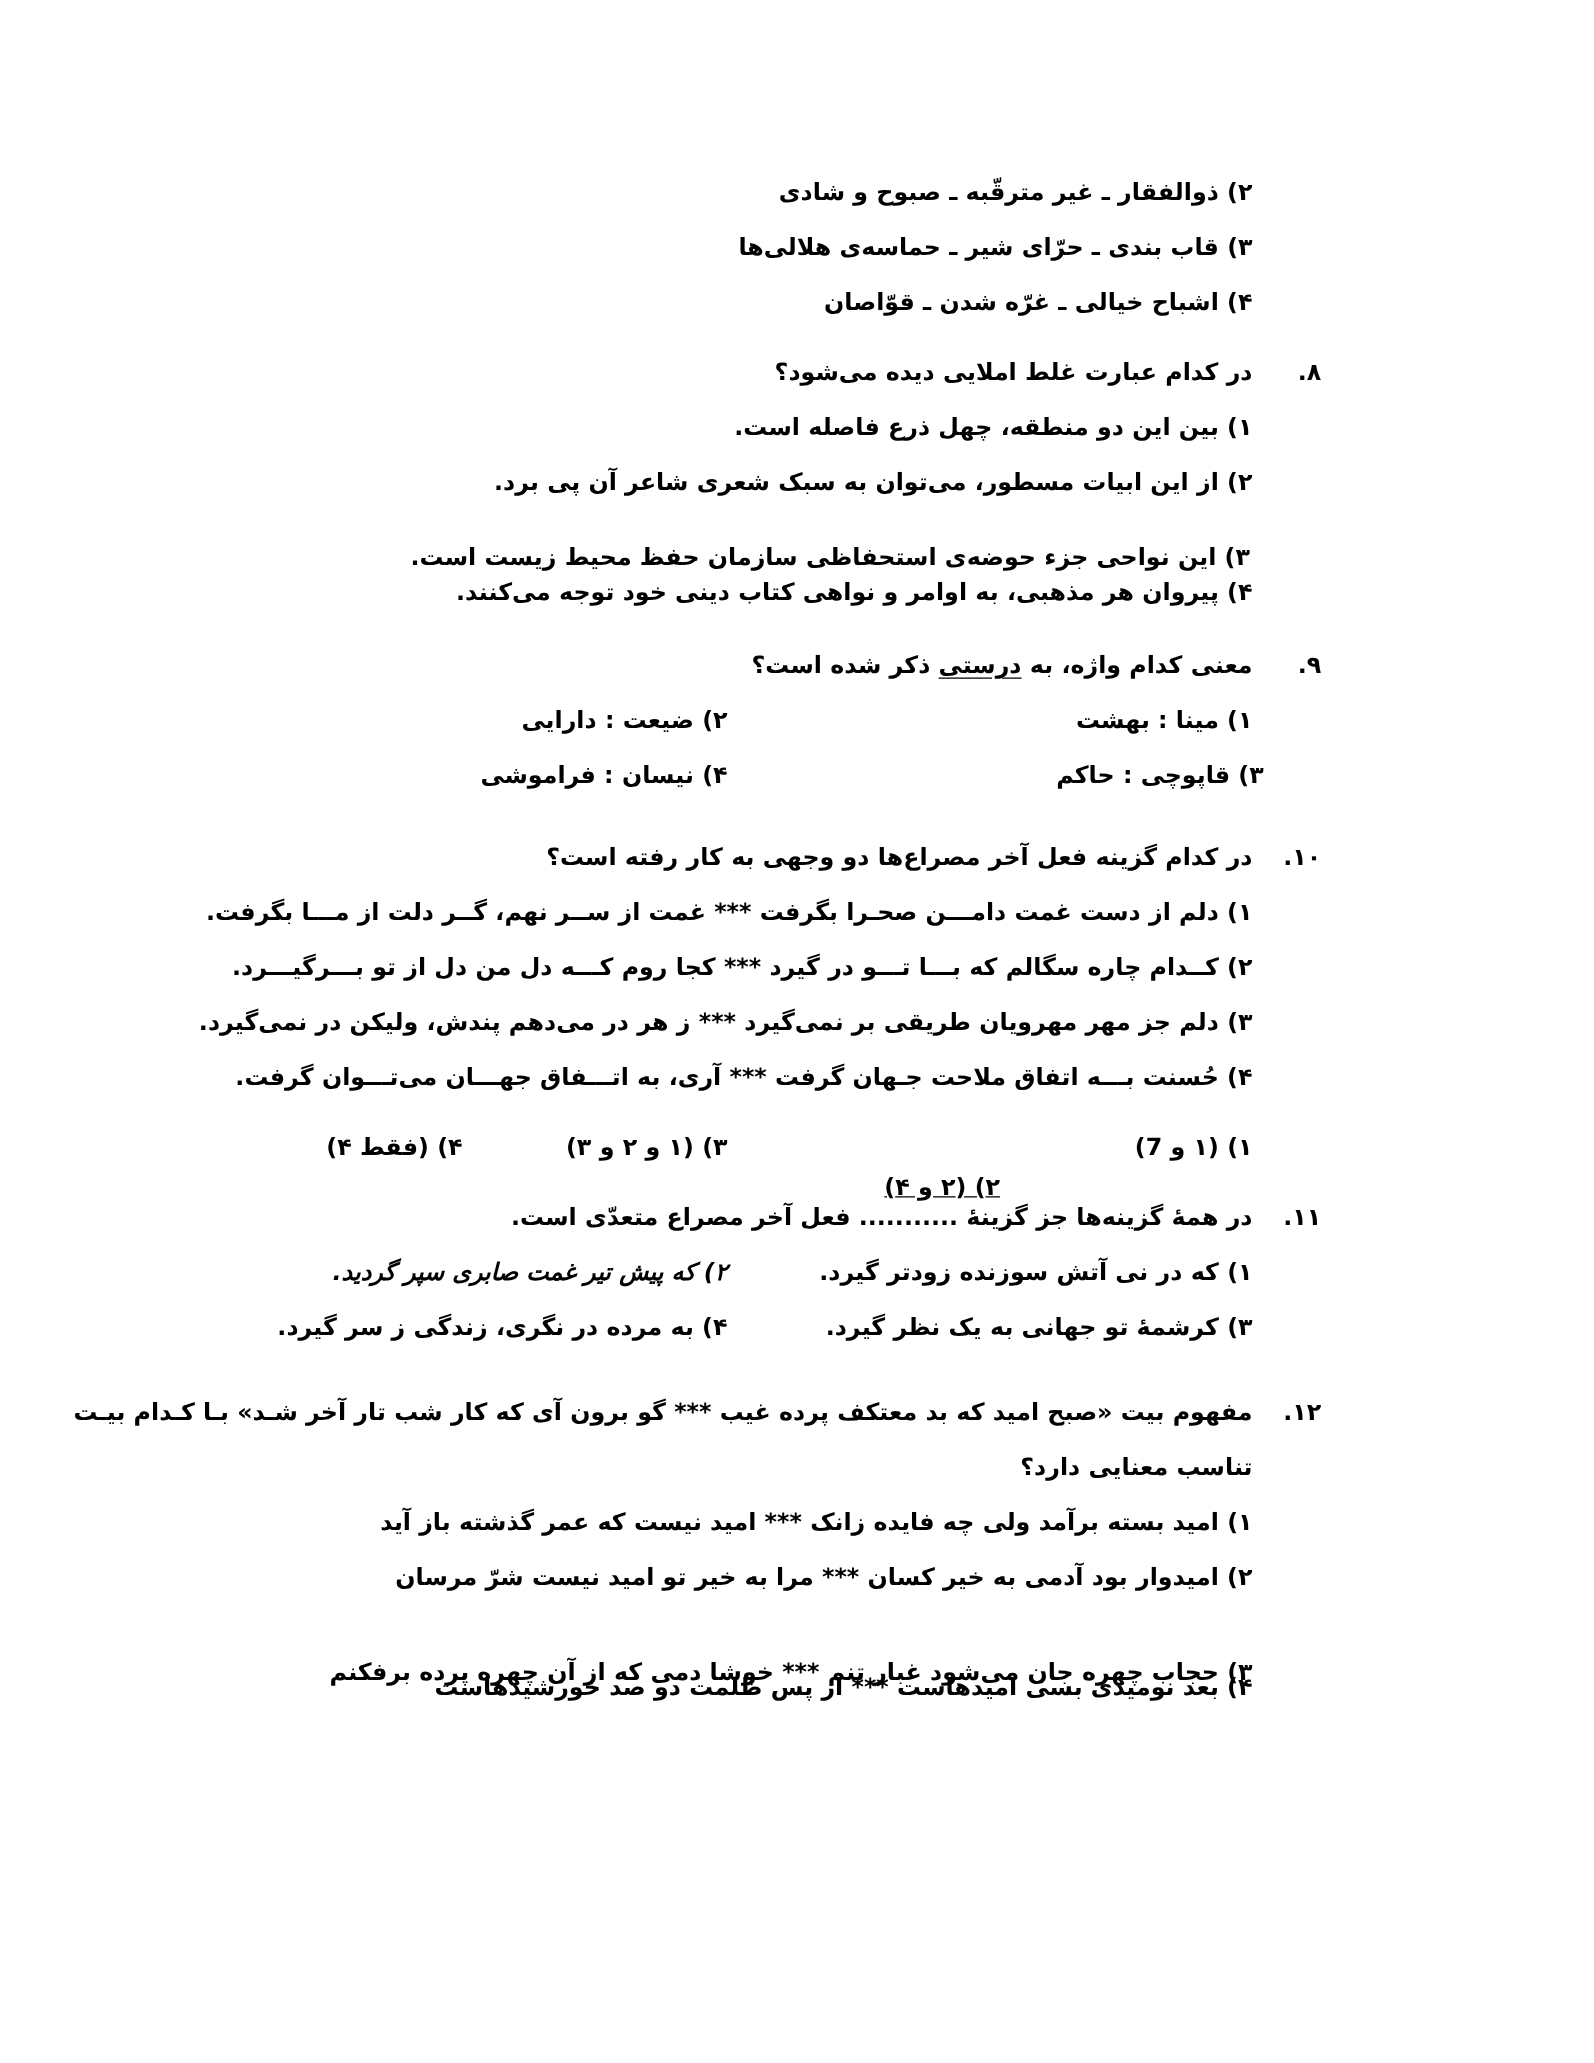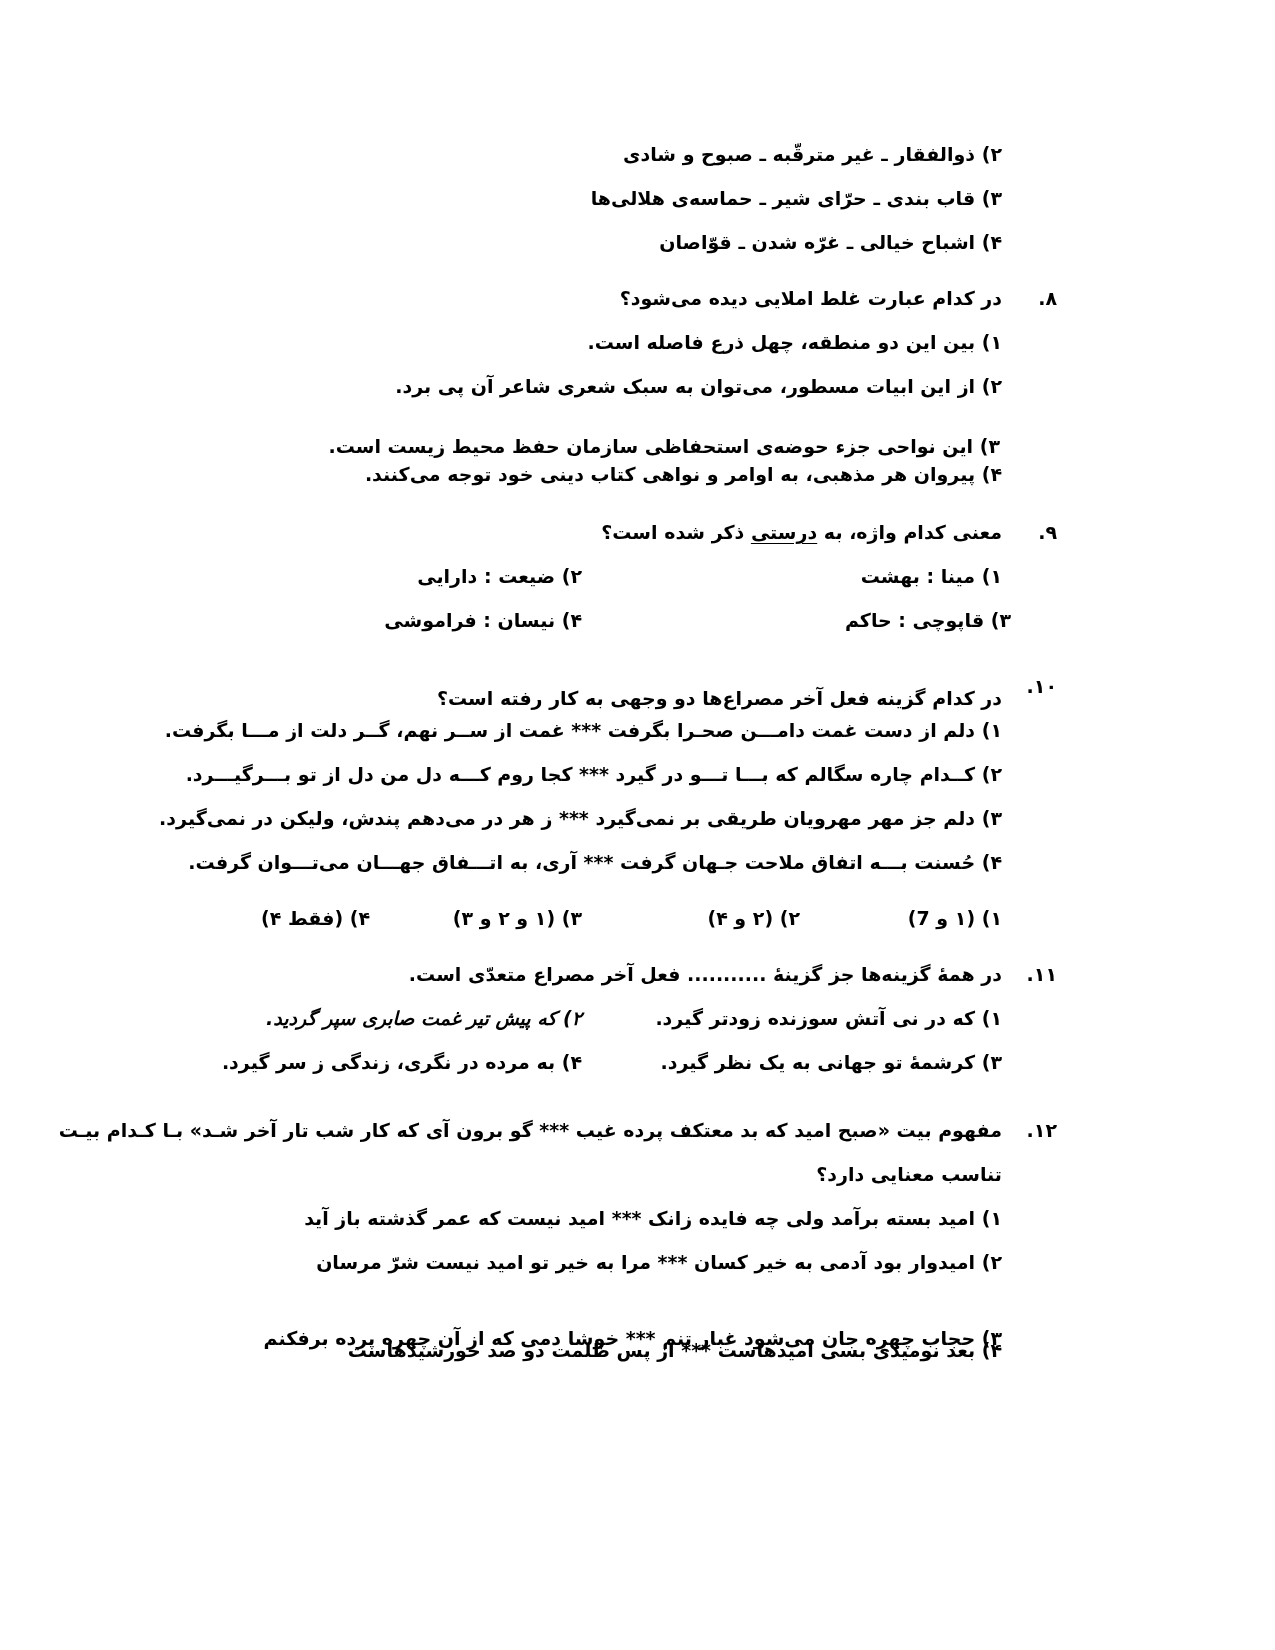--- a/index.html
+++ b/index.html
@@ -34,27 +34,27 @@
 <div class="line" style="right:273px; top:460px;">۴) پیروان هر مذهبی، به اوامر و نواهی کتاب دینی خود توجه می‌کنند.</div>
 
 <div class="qnum" style="right:218px; top:518px;">۹.</div>
 <div class="line" style="right:273px; top:518px;"><span>معنی کدام واژه، به </span><u>درستی</u><span> ذکر شده است؟</span></div>
 <div class="cell" style="right:273px; top:562px;">۱) مینا : بهشت</div>
 <div class="cell" style="right:693px; top:562px;">۲) ضیعت : دارایی</div>
 <div class="cell" style="right:264px; top:606px;margin-left:40px;">۳) قاپوچی : حاکم</div>
 <div class="cell" style="right:693px; top:606px;">۴) نیسان : فراموشی</div>
 
 <div class="qnum" style="right:218px; top:672px;">۱۰.</div>
-<div class="line" style="right:273px; top:672px;margin-top:12px;">در کدام گزینه فعل آخر مصراع‌ها دو وجهی به کار رفته است؟</div>
+<div class="line" style="right:273px; top:672px;">در کدام گزینه فعل آخر مصراع‌ها دو وجهی به کار رفته است؟</div>
 <div class="line" style="right:273px; top:716px;">۱) دلم از دست غمت دامـــن صحـرا بگرفت *** غمت از ســر نهم، گــر دلت از مـــا بگرفت.</div>
 <div class="line" style="right:273px; top:760px;">۲) کــدام چاره سگالم که بـــا تـــو در گیرد *** کجا روم کـــه دل من دل از تو بـــرگیـــرد.</div>
 <div class="line" style="right:273px; top:804px;">۳) دلم جز مهر مهرویان طریقی بر نمی‌گیرد *** ز هر در می‌دهم پندش، ولیکن در نمی‌گیرد.</div>
 <div class="line" style="right:273px; top:848px;">۴) حُسنت بـــه اتفاق ملاحت جـهان گرفت *** آری، به اتـــفاق جهـــان می‌تـــوان گرفت.</div>
 <div class="cell" style="right:273px; top:904px;">۱) (۱ و 7)</div>
-<div class="cell" style="right:475px; top:904px;">۲) (۲ و ۴)</div>
+<div class="cell" style="right:475px; top:936px;text-decoration:underline;">۲) (۲ و ۴)</div>
 <div class="cell" style="right:693px; top:904px;">۳) (۱ و ۲ و ۳)</div>
 <div class="cell" style="right:905px; top:904px;">۴) (فقط ۴)</div>
 
 <div class="qnum" style="right:218px; top:960px;">۱۱.</div>
 <div class="line" style="right:273px; top:960px;text-align:center;">در همهٔ گزینه‌ها جز گزینهٔ ........... فعل آخر مصراع متعدّی است.</div>
 <div class="cell" style="right:273px; top:1004px;">۱) که در نی آتش سوزنده زودتر گیرد.</div>
 <div class="cell" style="right:693px; top:1004px;font-style:italic;">۲) که پیش تیر غمت صابری سپر گردید.</div>
 <div class="cell" style="right:273px; top:1048px;">۳) کرشمهٔ تو جهانی به یک نظر گیرد.</div>
 <div class="cell" style="right:693px; top:1048px;">۴) به مرده در نگری، زندگی ز سر گیرد.</div>
 

